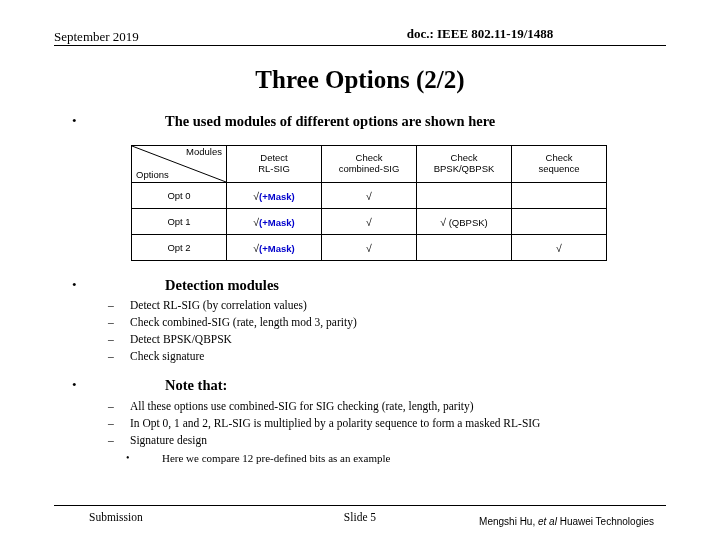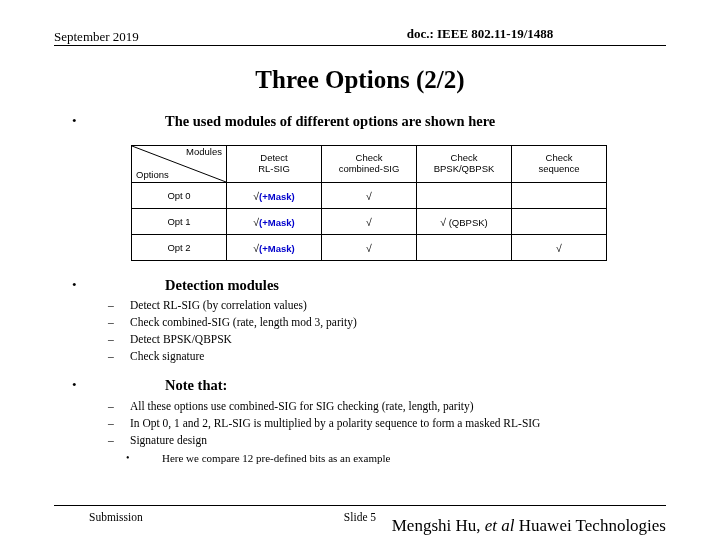--- a/index.html
+++ b/index.html
@@ -201,26 +201,26 @@
     position: absolute;
     left: 54px;
     top: 511px;
     width: 612px;
     text-align: center;
     font-size: 11.5px;
     font-family: "Liberation Serif", serif;
   }
   .footer-right {
     position: absolute;
-    left: 366px;
+    left: 354px;
     top: 516px;
     width: 300px;
     text-align: right;
-    font-size: 17px;
-    font-family: Liberation Serif, serif;
+    font-size: 10px;
+    font-family: Liberation Sans, sans-serif;
   }
   .footer-right i {
     font-style: italic;
   }
 </style>
 </head>
 <body>
 
 <div class="slide">
 

